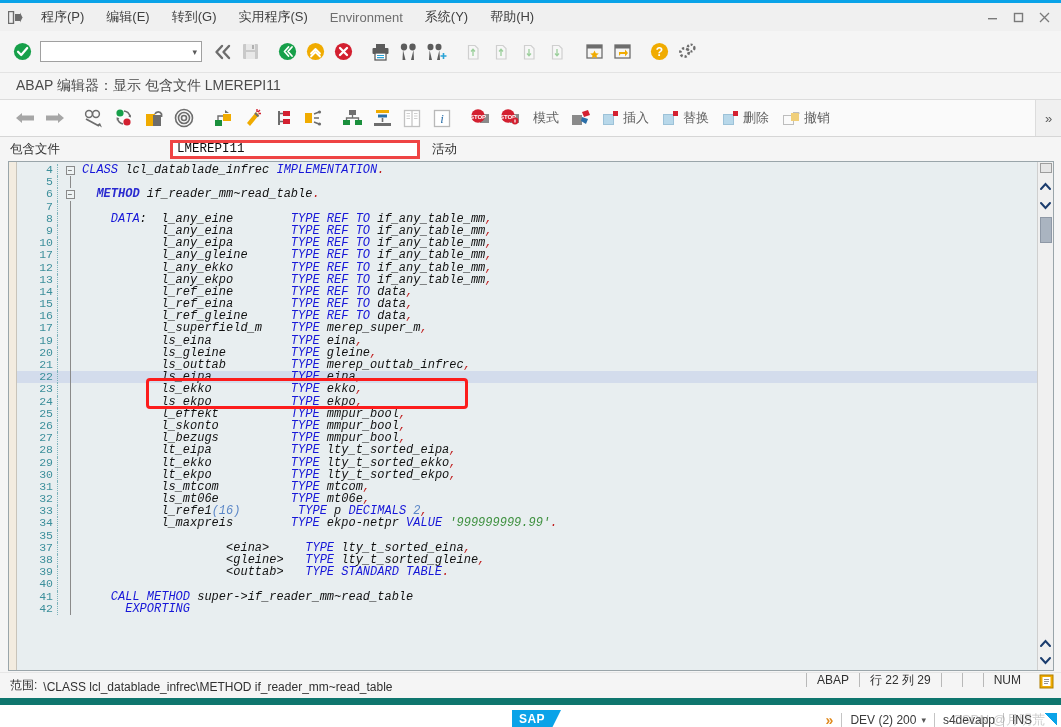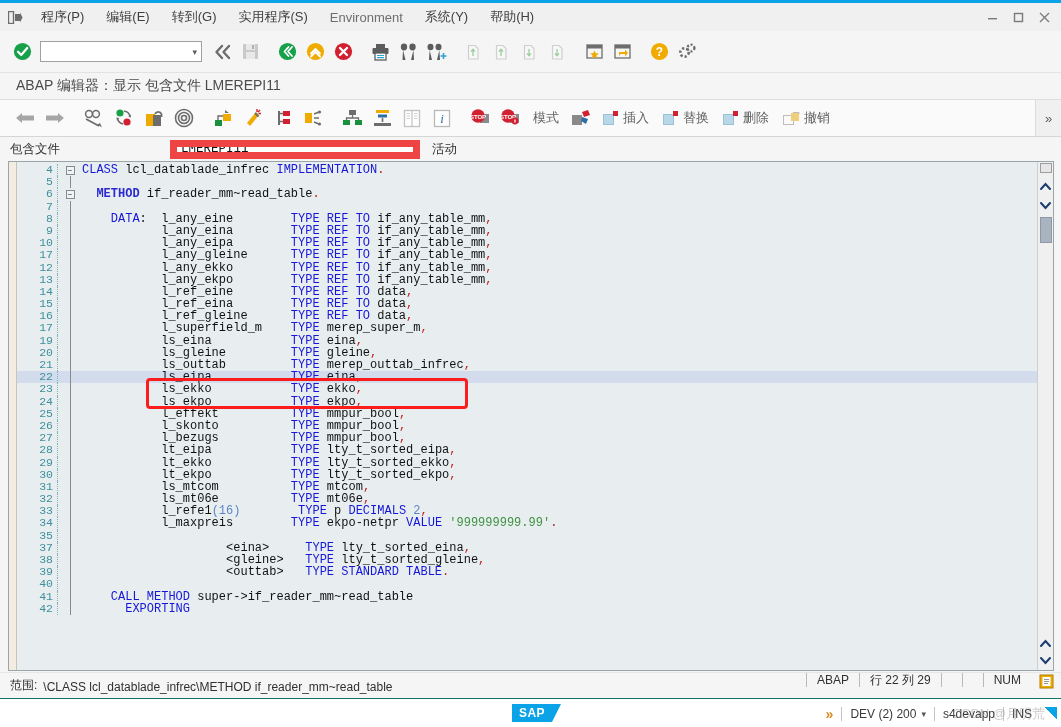--- a/index.html
+++ b/index.html
@@ -115,21 +115,21 @@
   
   .includerow {
     position: absolute; top: 137px; left: 0; width: 885px; height: 24px;
     background: #f5f5f5;
     display: flex; align-items: center;
     font-size: 12.5px; color: #333;
   }
   .inc-label { width: 170px; padding-left: 10px; }
   .inc-input {
     width: 250px; height: 19px;
-    border: 7px solid #ef4444; background: #fff;
+    border: 3px solid #ef4444; background: #fff;
     font-family: "Liberation Mono", monospace; font-size: 12.5px;
     padding-left: 4px; color: #111; outline: none;
   }
   .inc-status { padding-left: 12px; font-size: 12.5px; color: #333; }
 
   
   .editor {
     position: absolute; top: 161px; left: 8px;
     width: 1046px; height: 510px;
     background: #e8eef0;
@@ -187,20 +187,21 @@
   }
   .foldline {
     position: absolute; left: 50%; top: 0; bottom: 0;
     width: 1px; background: #8a8a8a;
   }
   .ctext {
     flex: 1 1 auto; padding-left: 4px;
     color: #111; white-space: pre;
     font-family: "Liberation Mono", "DejaVu Sans Mono", monospace;
     font-size: 12px;
+    font-style: italic;
   }
   .kw  { color: #1616d8; }
   .kw2 { color: #2a2ad0; font-weight: bold; }
   .id  { color: #111; }
   .str { color: #3f9140; }
   .num { color: #5b87c7; }
   .pun { color: #c02020; }
 
   
   .annot-box {
@@ -256,21 +257,21 @@
   }
   .sb-icon {
     width: 18px; height: 16px; margin-left: 6px;
     display: flex; align-items: center; justify-content: center;
   }
 
   
   .sapbar {
     position: absolute; top: 698px; left: 0; width: 1061px; height: 29px;
     background: #ffffff;
-    border-top: 1px solid #0f766e;
+    border-top: 7px solid #0f766e;
     display: flex; align-items: center;
   }
   .sap-logo {
     position: absolute; left: 512px; top: 5px;
     width: 40px; height: 18px;
     background: #0aa3e8;
     color: #fff; font-weight: bold; font-size: 12px;
     display: flex; align-items: center; justify-content: center;
     letter-spacing: 0.5px;
     font-family: "Liberation Sans", sans-serif;

